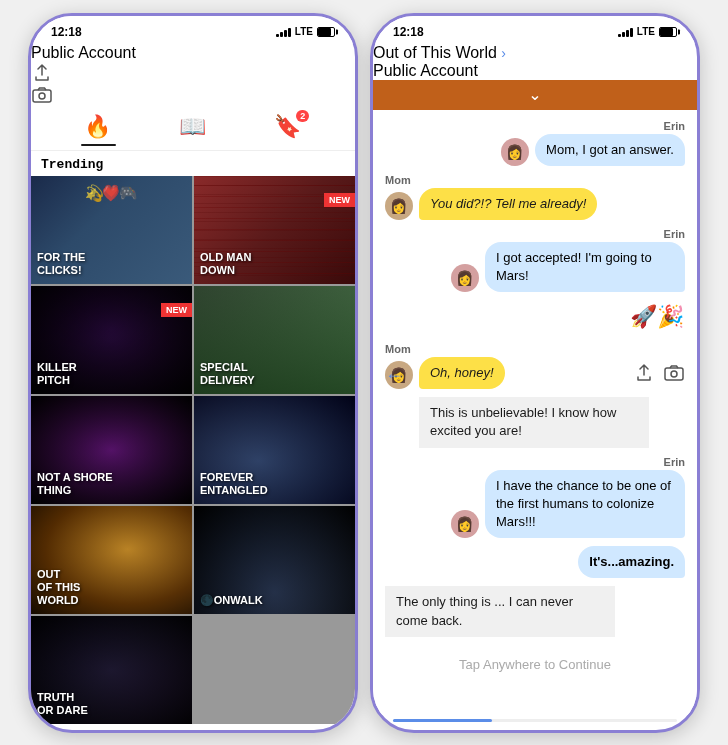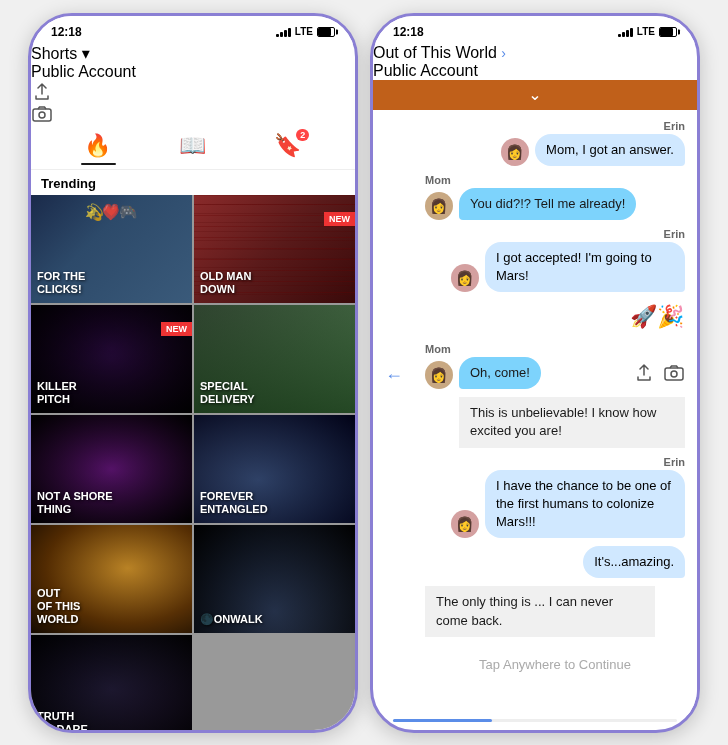--- a/index.html
+++ b/index.html
@@ -115,20 +115,21 @@
       font-size: 9px;
       padding: 1px 4px;
       font-weight: 700;
     }
 
     .trending-label {
       padding: 6px 10px 4px;
       font-size: 13px;
       font-weight: 600;
       background: #fff;
+      font-family: Liberation Mono, monospace;
     }
 
     .grid {
       display: grid;
       grid-template-columns: 1fr 1fr;
       gap: 2px;
       background: #999;
       flex: 1;
       overflow: hidden;
     }
@@ -223,21 +224,20 @@
     }
 
     .chat-area {
       flex: 1;
       overflow-y: auto;
       padding: 10px 12px;
       background: #fff;
       display: flex;
       flex-direction: column;
       gap: 8px;
-      margin-left: 40px;
     }
 
     .msg-row {
       display: flex;
       align-items: flex-end;
       gap: 6px;
     }
 
     .msg-row.right {
       flex-direction: row-reverse;
@@ -270,23 +270,24 @@
       font-size: 13px;
       line-height: 1.4;
     }
 
     .bubble-right {
       background: #d0e8ff;
       border-bottom-right-radius: 4px;
     }
 
     .bubble-left {
-      background: #7dd3fc;
+      background: #fde047;
       border-bottom-left-radius: 4px;
       color: #1a1a1a;
+      font-style: italic;
     }
 
     .bubble-standalone {
       background: #f0f0f0;
       color: #1a1a1a;
       border-radius: 0;
       max-width: 230px;
       padding: 7px 11px;
       font-size: 13px;
       line-height: 1.4;
@@ -395,24 +396,20 @@
         <div class="battery-icon">
             <div class="battery-fill"></div>
           </div>
       </div>
     </div>
 
     <div class="phone-content">
 
       <div class="header">
         <div>
-          <div class="header-title">
-            <span>Shorts</span>
-            <span>▾</span>
-          </div>
           <div class="header-subtitle">Public Account</div>
         </div>
         <div class="header-icons">
           <div class="header-icon-btn">
             <svg width="16" height="18" viewBox="0 0 16 18" fill="none">
               <path d="M8 1v10M4 5l4-4 4 4M2 13v3h12v-3" stroke="#555" stroke-width="1.5" stroke-linecap="round" stroke-linejoin="round"></path>
             </svg>
           </div>
           <div class="header-icon-btn">
             <svg width="20" height="16" viewBox="0 0 20 16" fill="none">
@@ -573,41 +570,41 @@
         <div class="right-group">
           <div class="msg-row right">
             <div class="bubble emoji-bubble" style="font-size:22px;padding:2px 0;background:transparent;">🚀🎉</div>
           </div>
         </div>
 
         <div class="left-group">
           <div class="msg-label">Mom</div>
           <div class="msg-row">
             <div class="avatar avatar-mom">👩</div>
-            <div class="bubble bubble-left">Oh, come!</div>
+            <div class="bubble bubble-left">Oh, honey!</div>
           </div>
         </div>
 
         <div class="left-group">
           <div style="display:flex;align-items:flex-end;gap:6px;">
             <div style="width:28px;flex-shrink:0;"></div>
             <div class="bubble bubble-standalone">This is unbelievable! I know how excited you are!</div>
           </div>
         </div>
 
         <div class="right-group">
           <div class="msg-label right">Erin</div>
           <div class="msg-row right">
             <div class="bubble bubble-right">I have the chance to be one of the first humans to colonize Mars!!!</div>
             <div class="avatar avatar-erin">👩</div>
           </div>
         </div>
 
         <div class="right-group">
-          <div style="display:flex;justify-content:flex-start;">
+          <div style="display:flex;justify-content:flex-start;font-weight:bold;">
             <div class="bubble bubble-right">It's...amazing.</div>
           </div>
         </div>
 
         <div class="left-group">
           <div class="bubble bubble-standalone">The only thing is ... I can never come back.</div>
         </div>
 
         <div class="tap-anywhere">Tap Anywhere to Continue</div>
 

